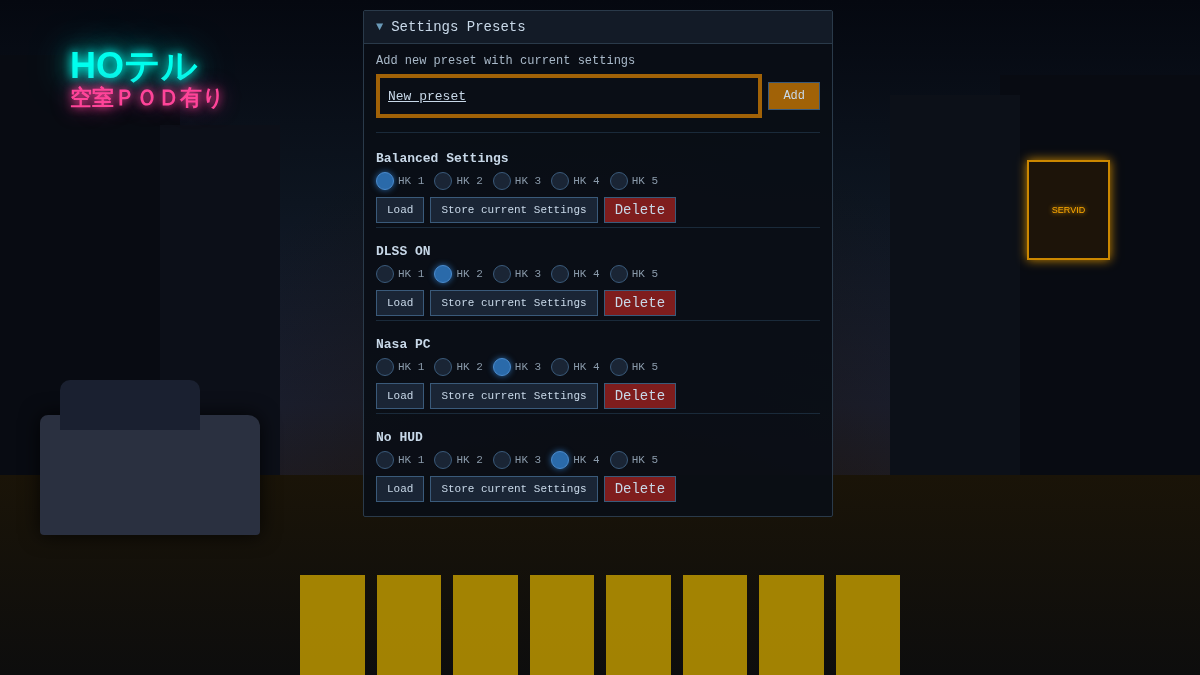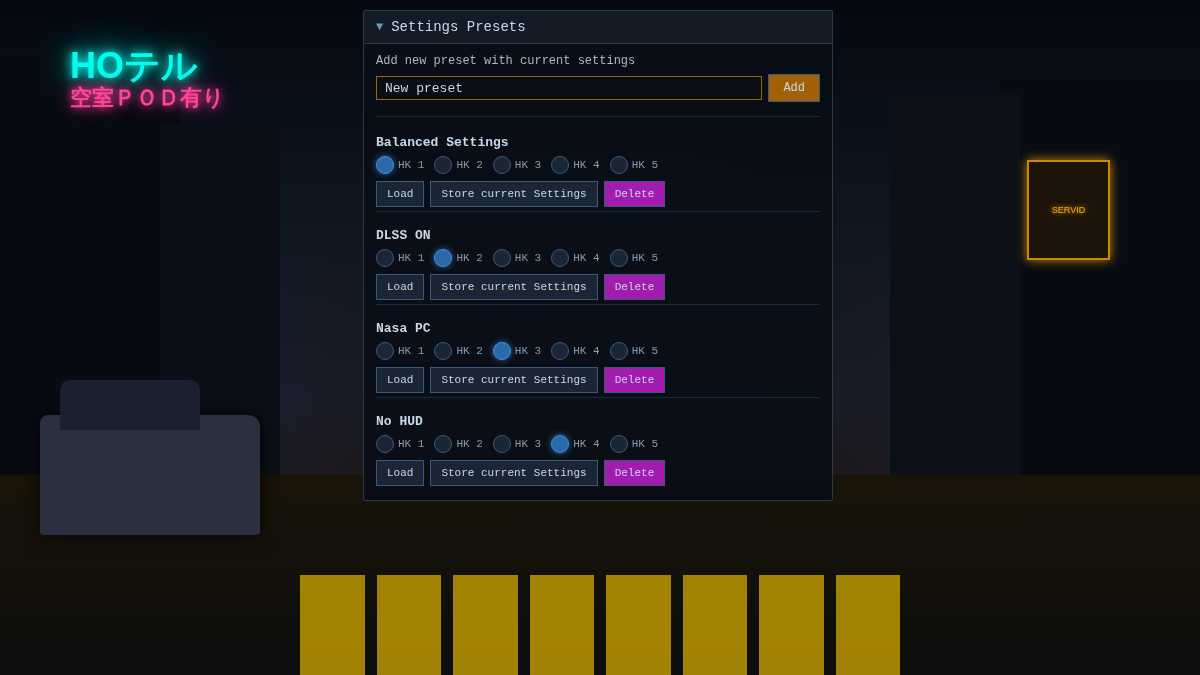--- a/index.html
+++ b/index.html
@@ -174,27 +174,28 @@
 
     .add-row {
       display: flex;
       gap: 6px;
       align-items: center;
     }
 
     .preset-name-input {
       flex: 1;
       background: #0a0e16;
-      border: 1px solid #a16207;
+      border: 4px solid #a16207;
       color: #c8d8e8;
       padding: 4px 8px;
       font-size: 13px;
       font-family: 'Courier New', monospace;
       outline: none;
-      height: 24px;
+      height: 44px;
+      text-decoration: underline;
     }
 
     .btn-add {
       background: #a16207;
       border: 1px solid #3a5a7a;
       color: #c8d8e8;
       padding: 4px 14px;
       font-size: 12px;
       font-family: 'Courier New', monospace;
       cursor: pointer;
@@ -283,25 +284,25 @@
       border: 1px solid #3a5a7a;
       color: #c8d8e8;
       padding: 4px 10px;
       font-size: 11px;
       font-family: 'Courier New', monospace;
       cursor: pointer;
       height: 26px;
     }
 
     .btn-delete {
-      background: #a21caf;
+      background: #7f1d1d;
       border: 1px solid #3a5a7a;
       color: #c8d8e8;
       padding: 4px 10px;
-      font-size: 11px;
+      font-size: 14px;
       font-family: 'Courier New', monospace;
       cursor: pointer;
       height: 26px;
     }
   </style>
 </head>
 <body>
 
 <div class="bg-scene">
 

